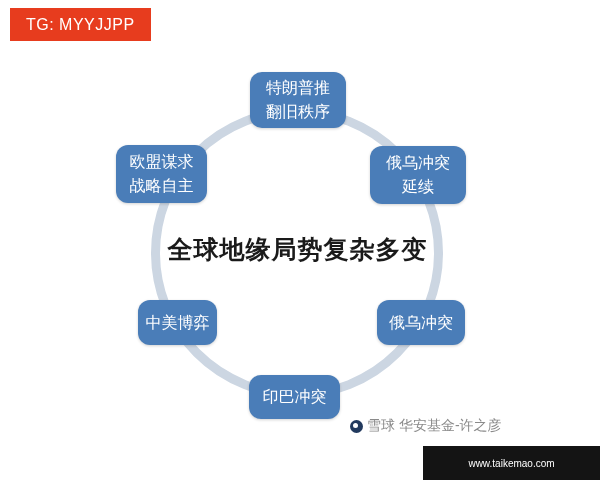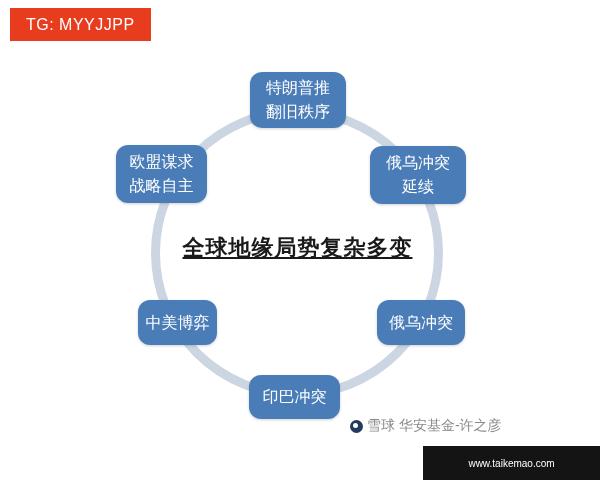--- a/index.html
+++ b/index.html
@@ -61,25 +61,24 @@
   .node-right    { left: 377px; top: 300px; width: 88px; height: 45px; }
   .node-bottom   { left: 249px; top: 375px; width: 91px; height: 44px; }
   .node-left     { left: 138px; top: 300px; width: 79px; height: 45px; }
   .node-topleft  { left: 116px; top: 145px; width: 91px; height: 58px; }
   .center-title {
     position: absolute;
     left: 120px;
     top: 233px;
     width: 355px;
     text-align: center;
-    font-size: 22px;
+    font-size: 25px;
     font-weight: bold;
     color: var(--title_black, #1a1a1a);
     letter-spacing: 1px;
-    text-decoration: underline;
   }
   .watermark {
     position: absolute;
     left: 350px;
     top: 417px;
     display: flex;
     align-items: center;
     gap: 4px;
     color: var(--watermark_gray, #8a8a8a);
     font-size: 14px;

